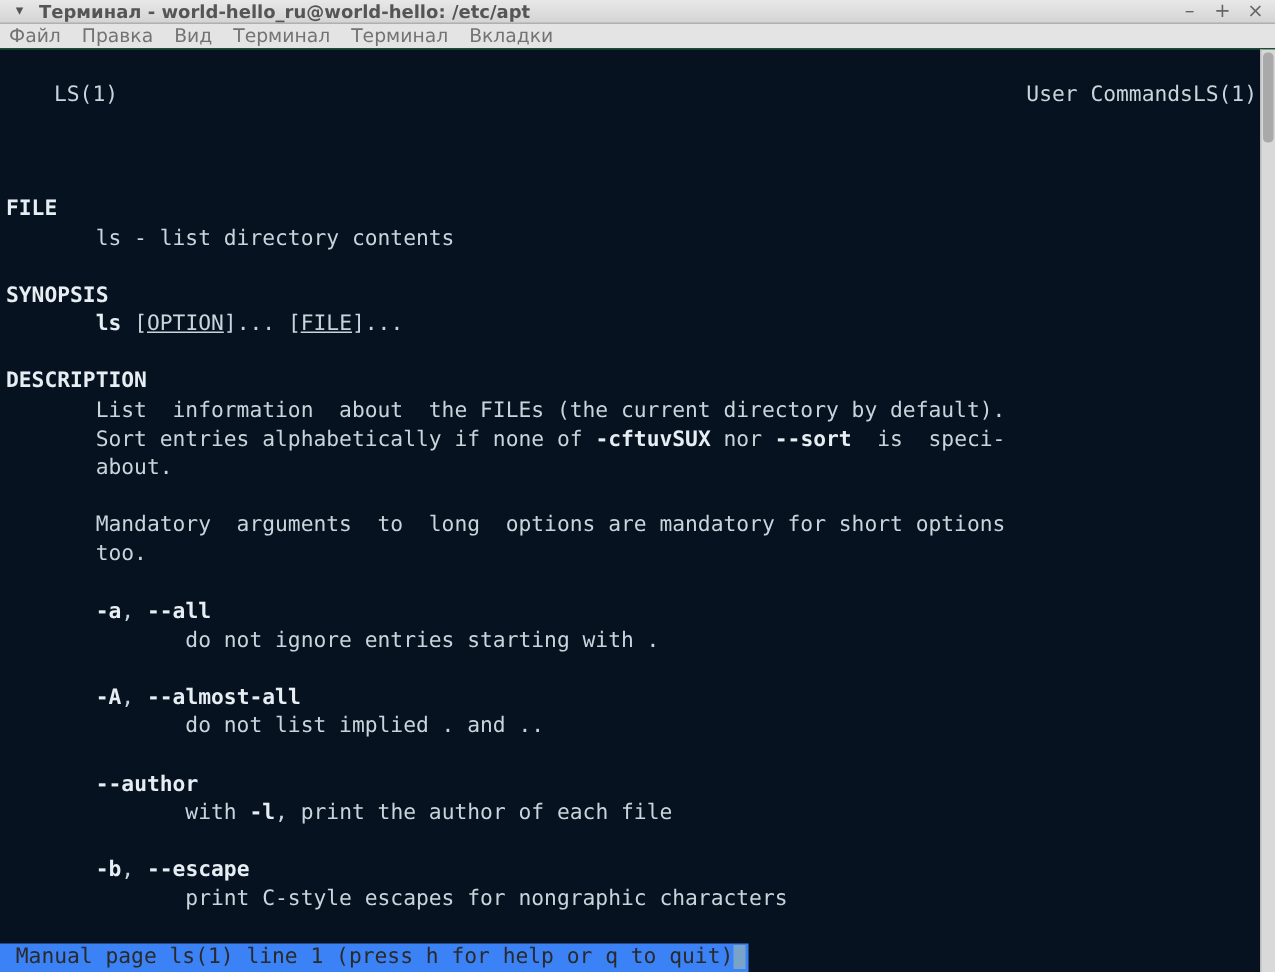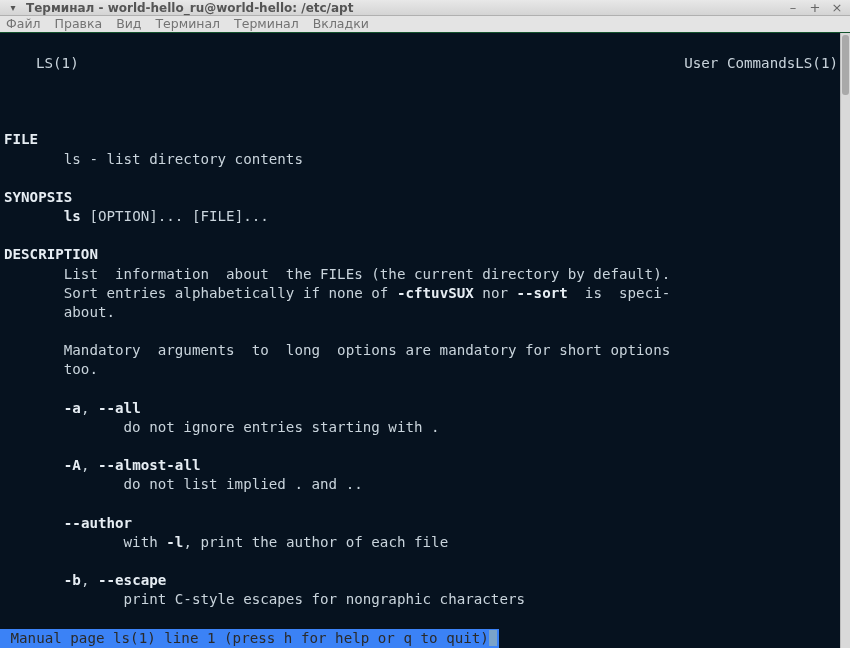--- a/index.html
+++ b/index.html
@@ -78,21 +78,21 @@
     position: relative;
   }
   .scrollbar .thumb {
     position: absolute;
     top: 2px; left: 1px; right: 1px;
     height: 60px;
     background: #a9a9a9;
     border-radius: 3px;
   }
   .b { font-weight: bold; color: #e6edf3; }
-  .u { }
+  .u { text-decoration: underline; }
   .status {
     position: absolute;
     bottom: 0; left: 0;
     background: #3b82f6;
     color: #2a2a2a;
     padding: 0 2px;
     font-weight: 500;
   }
   .status .cursor {
     background: #7aa3c9;

